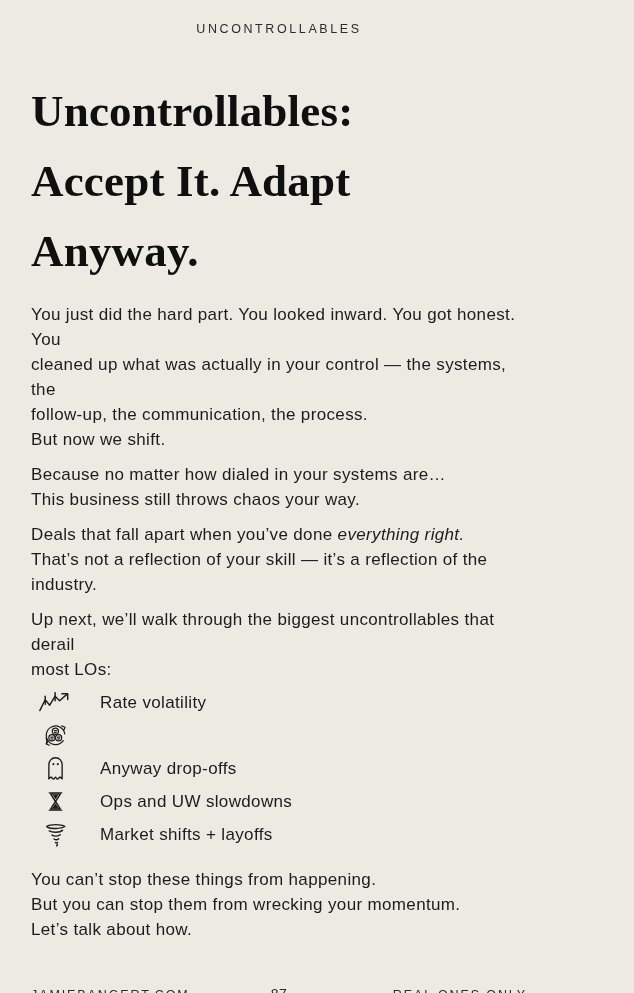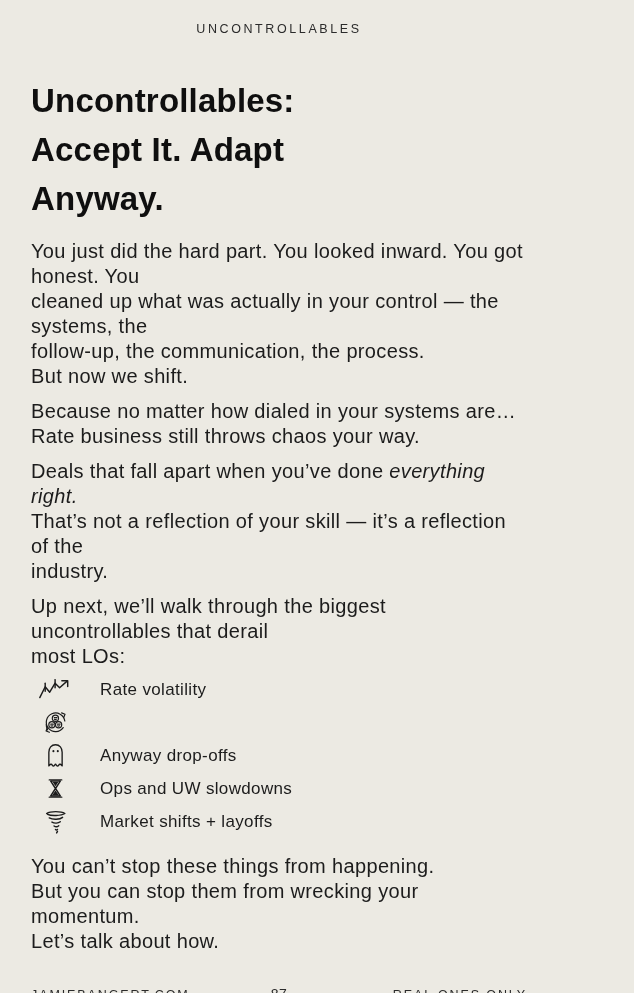--- a/index.html
+++ b/index.html
@@ -27,30 +27,31 @@
   .running-head {
     text-align: center;
     font-size: 12.5px;
     letter-spacing: 2.6px;
     font-weight: 500;
     color: var(--ink-soft);
     white-space: pre;
   }
   .title {
     margin: 40px 0 16px 0;
-    font-size: 33px;
-    line-height: 49px;
+    font-size: 45px;
+    line-height: 70px;
     font-weight: bold;
     letter-spacing: 0.2px;
     color: var(--ink-strong);
     white-space: pre-wrap;
+    font-family: Liberation Serif, serif;
   }
   .para {
     margin: 0 0 10px 0;
-    font-size: 20px;
+    font-size: 17px;
     line-height: 25px;
     letter-spacing: 0.35px;
     white-space: pre-wrap;
   }
   .para em { font-style: italic; }
   .icon-list {
     list-style: none;
     margin: -6px 0 0 0;
     padding: 0 0 0 6px;
   }
@@ -97,21 +98,21 @@
 
   <h1 class="title">Uncontrollables:
 Accept It. Adapt
 Anyway.</h1>
 
   <p class="para">You just did the hard part. You looked inward. You got honest. You
 cleaned up what was actually in your control — the systems, the
 follow-up, the communication, the process.
 But now we shift.</p>
   <p class="para">Because no matter how dialed in your systems are…
-Rate business still throws chaos your way.</p>
+This business still throws chaos your way.</p>
   <p class="para">Deals that fall apart when you’ve done <em>everything right.</em>
 That’s not a reflection of your skill — it’s a reflection of the
 industry.</p>
   <p class="para">Up next, we’ll walk through the biggest uncontrollables that derail
 most LOs:</p>
 
   <ul class="icon-list">
 
     <li class="list-item">
       <span class="icon-box">

